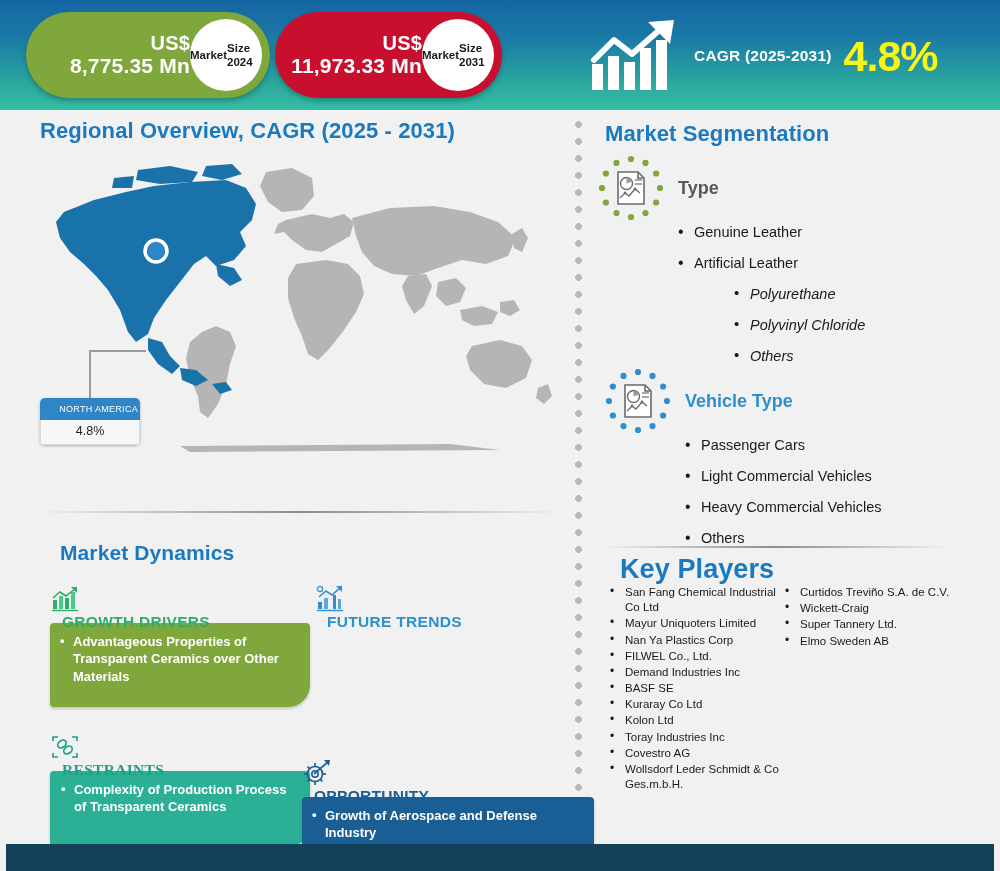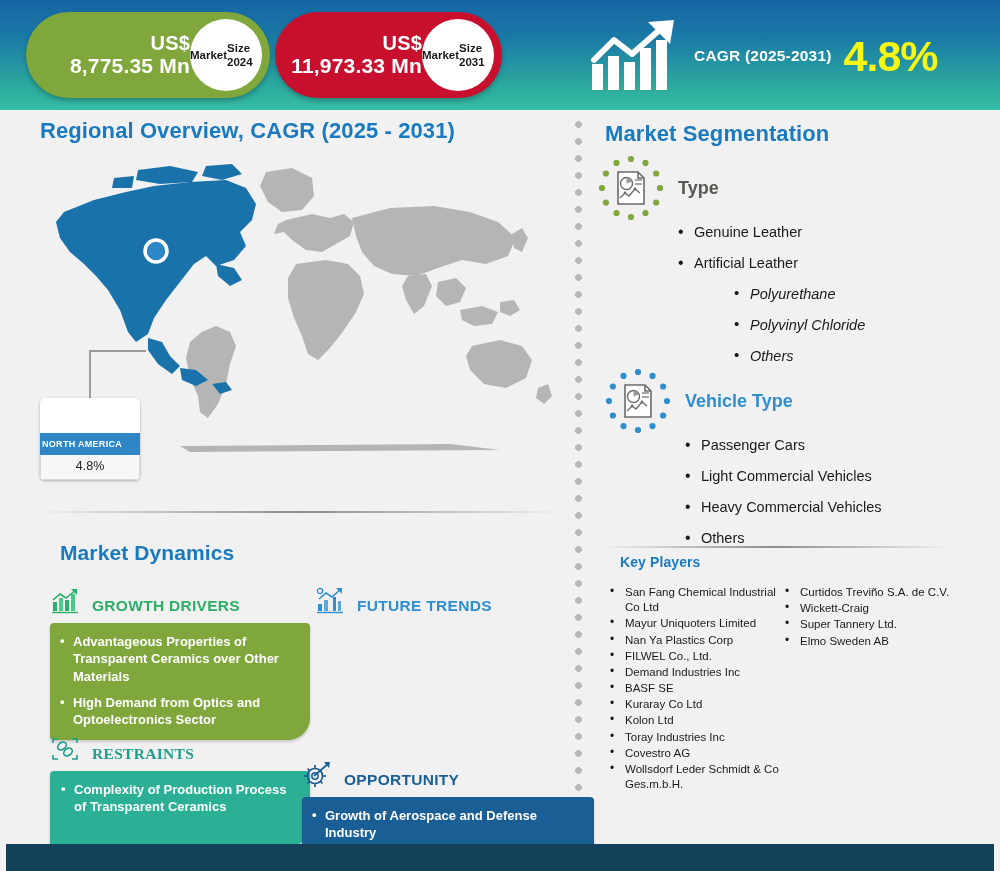--- a/index.html
+++ b/index.html
@@ -62,48 +62,48 @@
   #hr-dynamics { left: 36px; top: 511px; width: 528px; }
   #hr-players  { left: 602px; top: 546px; width: 346px; }
 
   
   .section-title {
     position: absolute; color: #1a7ac0; font-weight: bold; letter-spacing: .1px;
   }
   #title-regional { left: 40px; top: 118px; font-size: 22px; }
   #title-dynamics { left: 60px; top: 541px; font-size: 21px; }
   #title-segmentation { left: 605px; top: 121px; font-size: 22px; }
-  #title-players { left: 620px; top: 554px; font-size: 14px; }
+  #title-players { left: 620px; top: 554px; font-size: 27px; }
 
   .map-wrap { position: absolute; left: 30px; top: 160px; width: 540px; height: 300px; }
   .map-wrap svg { width: 100%; height: 100%; }
 
   .callout {
     position: absolute; left: 40px; top: 398px; width: 100px;
     border-radius: 5px; overflow: hidden;
     box-shadow: 0 1px 3px rgba(0,0,0,0.28); background:#fff;
   }
   .callout-head {
-    background: #2e86c6; color: #ffffff; font-size: 9px; font-weight: bold;
-    text-align: left; padding: 6px 2px; letter-spacing: .3px; margin-top: 35px;
+    background: #2e86c6; color: #ffffff; font-size: 9px; font-weight: normal;
+    text-align: right; padding: 6px 2px; letter-spacing: .3px;
   }
   .callout-body {
     background: #f7f7f7; color: #222; font-size: 12.5px; text-align: center;
     padding: 4px 2px 6px; border: 1px solid #d8d8d8; border-top: none;
   }
   .leader-v {
     position: absolute; left: 89px; top: 350px; width: 1.5px; height: 50px; background: #9b9b9b;
   }
   .leader-h {
     position: absolute; left: 89px; top: 350px; width: 57px; height: 1.5px; background: #9b9b9b;
   }
 
   
   .dyn-cell { position: absolute; }
-  .dyn-head { display: flex; align-items: flex-end; height: 30px; }
+  .dyn-head { display: flex; align-items: flex-start; height: 30px; flex-direction: column; }
   .dyn-head svg { width: 30px; height: 28px; flex: none; }
   .dyn-head .dyn-label {
     font-size: 15.5px; font-weight: bold; letter-spacing: .3px; margin-left: 12px;
   }
   .dyn-box {
     margin-top: 8px; padding: 10px 12px 12px 10px; color: #fff;
     border-radius: 4px 4px 22px 4px;
     box-shadow: 0 2px 3px rgba(0,0,0,0.18);
   }
   .dyn-box ul { list-style: none; }
@@ -292,21 +292,20 @@
         <rect x="21" y="7" width="4" height="17" fill="#49c98a"></rect>
         <polyline points="3,13 10,7 16,11 26,3" fill="none" stroke="#2bae66" stroke-width="1.6"></polyline>
         <polygon points="21,2 27,2 27,8" fill="#2bae66"></polygon>
         <line x1="2" y1="25.5" x2="28" y2="25.5" stroke="#2bae66" stroke-width="1.4"></line>
       </svg>
       <span class="dyn-label c-green">GROWTH DRIVERS</span>
     </div>
     <div class="dyn-box" id="box-drivers">
       <ul>
         <li>Advantageous Properties of Transparent Ceramics over Other Materials</li>
-        <li>High Demand from Optics and Optoelectronics Sector</li>
       </ul>
     </div>
   </div>
 
   <div class="dyn-cell" id="cell-trends">
     <div class="dyn-head">
       <svg viewBox="0 0 30 28">
         <rect x="3" y="17" width="4" height="7" fill="#2e8fd0"></rect>
         <rect x="9" y="13" width="4" height="11" fill="#5aa8dd"></rect>
         <rect x="18" y="10" width="3" height="14" fill="#2e8fd0"></rect>

